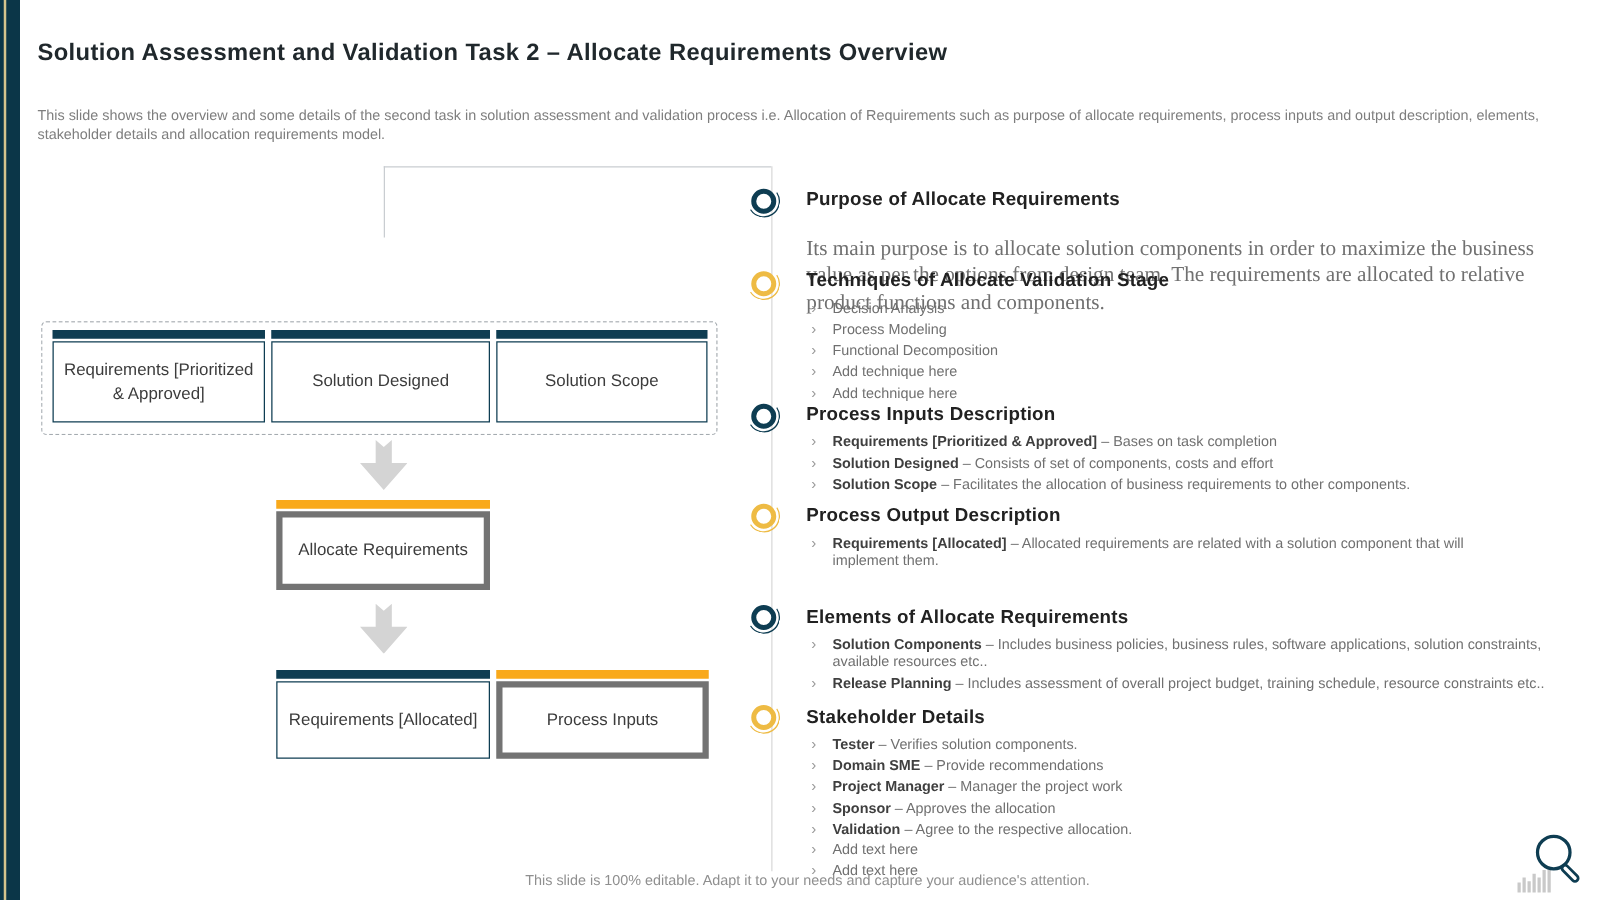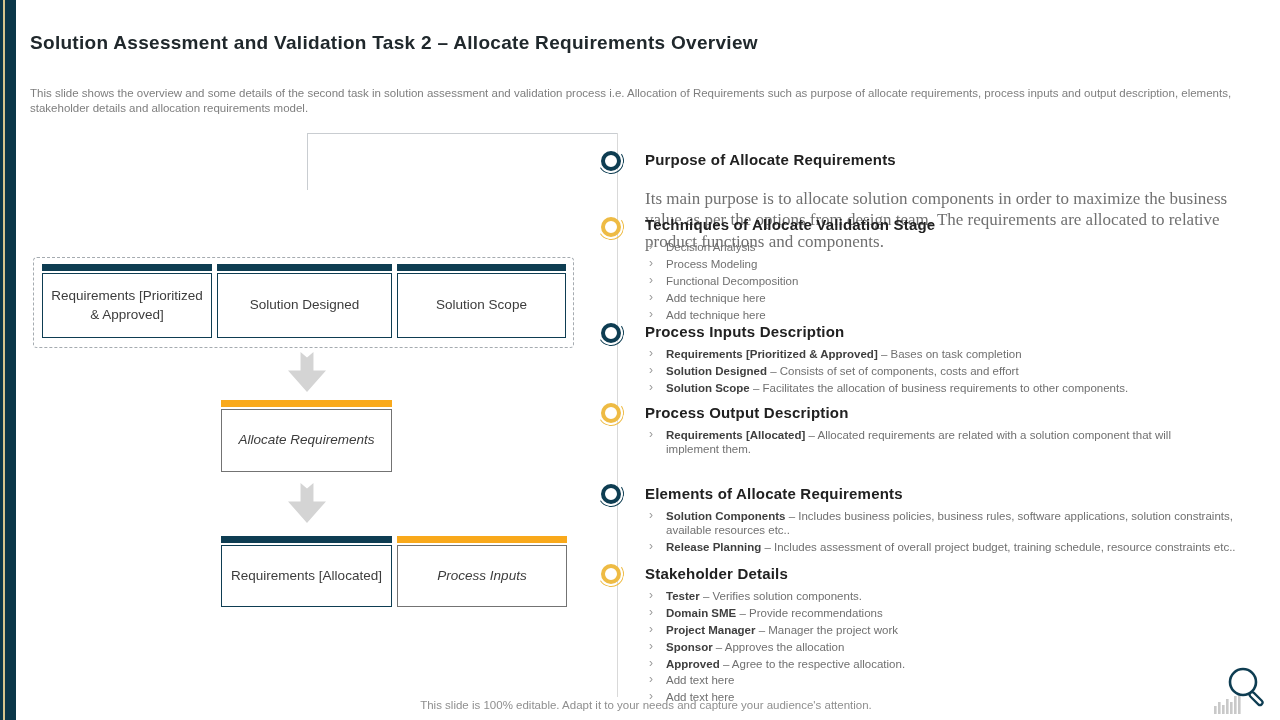--- a/index.html
+++ b/index.html
@@ -39,21 +39,21 @@
   
   .node{position:absolute;}
   .node .bar{height:7px;width:100%;}
   .node .body{margin-top:2px;background:#fff;display:flex;align-items:center;justify-content:center;
               text-align:center;font-size:13.5px;color:#3C3C3C;line-height:1.4;padding:2px 6px;}
   .node.teal .bar{background:var(--teal);}
   .node.teal .body{border:1px solid var(--teal);}
   .node.teal-thick .bar{background:var(--teal);}
   .node.teal-thick .body{border:1.5px solid var(--teal);}
   .node.gold .bar{background:var(--yellow);}
-  .node.gold .body{border:1px solid #737373;font-style:italic;}
+  .node.gold .body{border:5px solid #737373;}
 
   
   .down-arrow{position:absolute;width:38px;height:40px;background:var(--arrow);
     clip-path:polygon(33% 0,50% 14%,67% 0,67% 46%,100% 46%,50% 100%,0 46%,33% 46%);}
 
   
   .marker{position:absolute;width:20px;height:20px;border-radius:50%;background:#fff;
           border:4.5px solid currentColor;}
   .marker::after{content:'';position:absolute;top:-7px;left:-7px;width:24px;height:24px;
           border-radius:50%;border:1.5px solid currentColor;
@@ -174,21 +174,21 @@
     </ul>
   </div>
 
   <div class="section" style="top:565px;">
     <div class="sec-heading">Stakeholder Details</div>
     <ul class="bullets">
       <li><span class="chev">›</span><span class="lead">Tester</span> <span>– Verifies solution components.</span></li>
       <li><span class="chev">›</span><span class="lead">Domain SME</span> <span>– Provide recommendations</span></li>
       <li><span class="chev">›</span><span class="lead">Project Manager</span> <span>– Manager the project work</span></li>
       <li><span class="chev">›</span><span class="lead">Sponsor</span> <span>– Approves the allocation</span></li>
-      <li><span class="chev">›</span><span class="lead">Approved</span> <span>– Agree to the respective allocation.</span></li>
+      <li><span class="chev">›</span><span class="lead">Validation</span> <span>– Agree to the respective allocation.</span></li>
       <li><span class="chev">›</span> <span>Add text here</span></li>
       <li><span class="chev">›</span> <span>Add text here</span></li>
     </ul>
   </div>
 
   <div class="footer">This slide is 100% editable. Adapt it to your needs and capture your audience's attention.</div>
 
   <svg class="corner-art" viewBox="0 0 62 56">
     <g>
       <rect x="6" y="44" width="2.6" height="8" fill="#C9C9C9"></rect>

